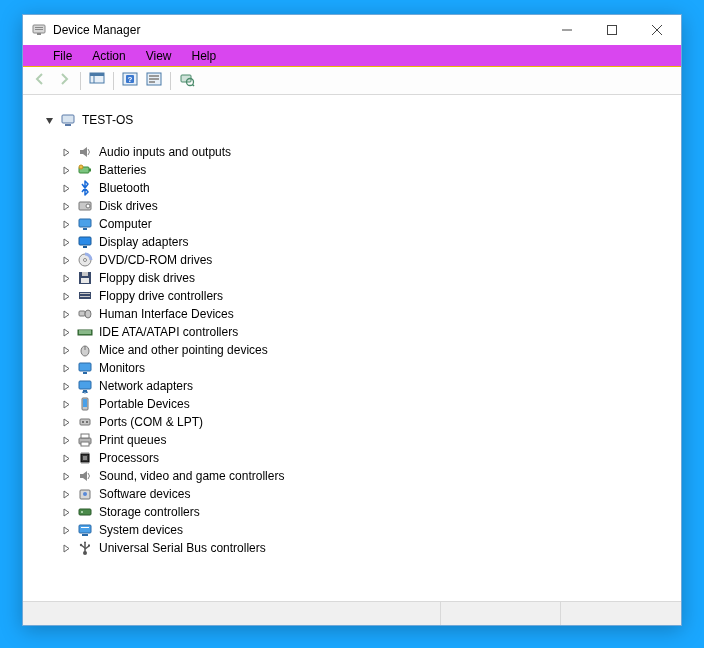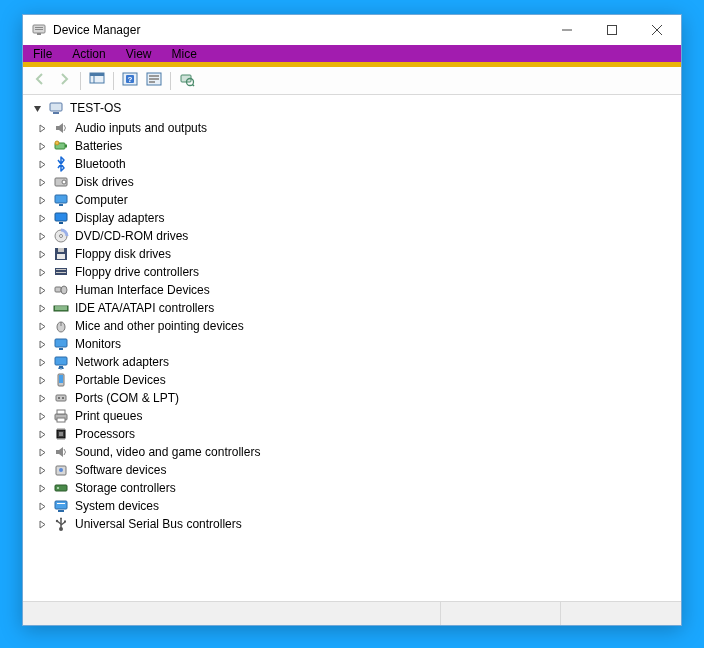--- a/index.html
+++ b/index.html
@@ -48,23 +48,23 @@
     display: flex; align-items: center; justify-content: center;
     color: #444;
   }
   .win-btn svg { display:block; }
 
   
   .menubar {
     height: 22px;
     display: flex;
     align-items: stretch;
-    padding: 0 0;
-    border-bottom: 5px solid #eab308;
-    background: #a21caf;
+    padding: 0 20px;
+    border-bottom: 1px solid #eab308;
+    background: #d946ef;
   }
   .menu-item {
     padding: 3px 10px;
     display: flex; align-items: center;
   }
 
   
   .toolbar {
     height: 28px;
     display: flex;
@@ -85,21 +85,21 @@
     width: 1px; height: 18px; background: #d0d0d0; margin: 0 3px;
   }
 
   
   .content {
     flex: 1 1 auto;
     overflow: auto;
     border-top: 0;
     padding: 2px 0;
   }
-  .tree-root, .tree-children { list-style: none; margin: 2px; padding: 0; }
+  .tree-root, .tree-children { list-style: none; margin: 14px; padding: 0; }
   .tree-children { padding-left: 3px; }
   .tree-row {
     display: flex; align-items: center;
     height: 18px;
     padding-left: 6px;
     white-space: nowrap;
   }
   .expand {
     width: 13px; height: 13px;
     margin-right: 2px;
@@ -167,21 +167,21 @@
       <div class="menu-item">
         <span>File</span>
       </div>
       <div class="menu-item">
         <span>Action</span>
       </div>
       <div class="menu-item">
         <span>View</span>
       </div>
       <div class="menu-item">
-        <span>Mice</span>
+        <span>Help</span>
       </div>
     </div>
 
   <div class="toolbar">
       <div class="tool-btn disabled">
         <span><svg width="16" height="16" viewBox="0 0 16 16">
             <path d="M10 3 L5 8 L10 13" fill="none" stroke="#2a7a2a" stroke-width="2"></path>
           </svg></span>
       </div>
       <div class="tool-btn disabled">

